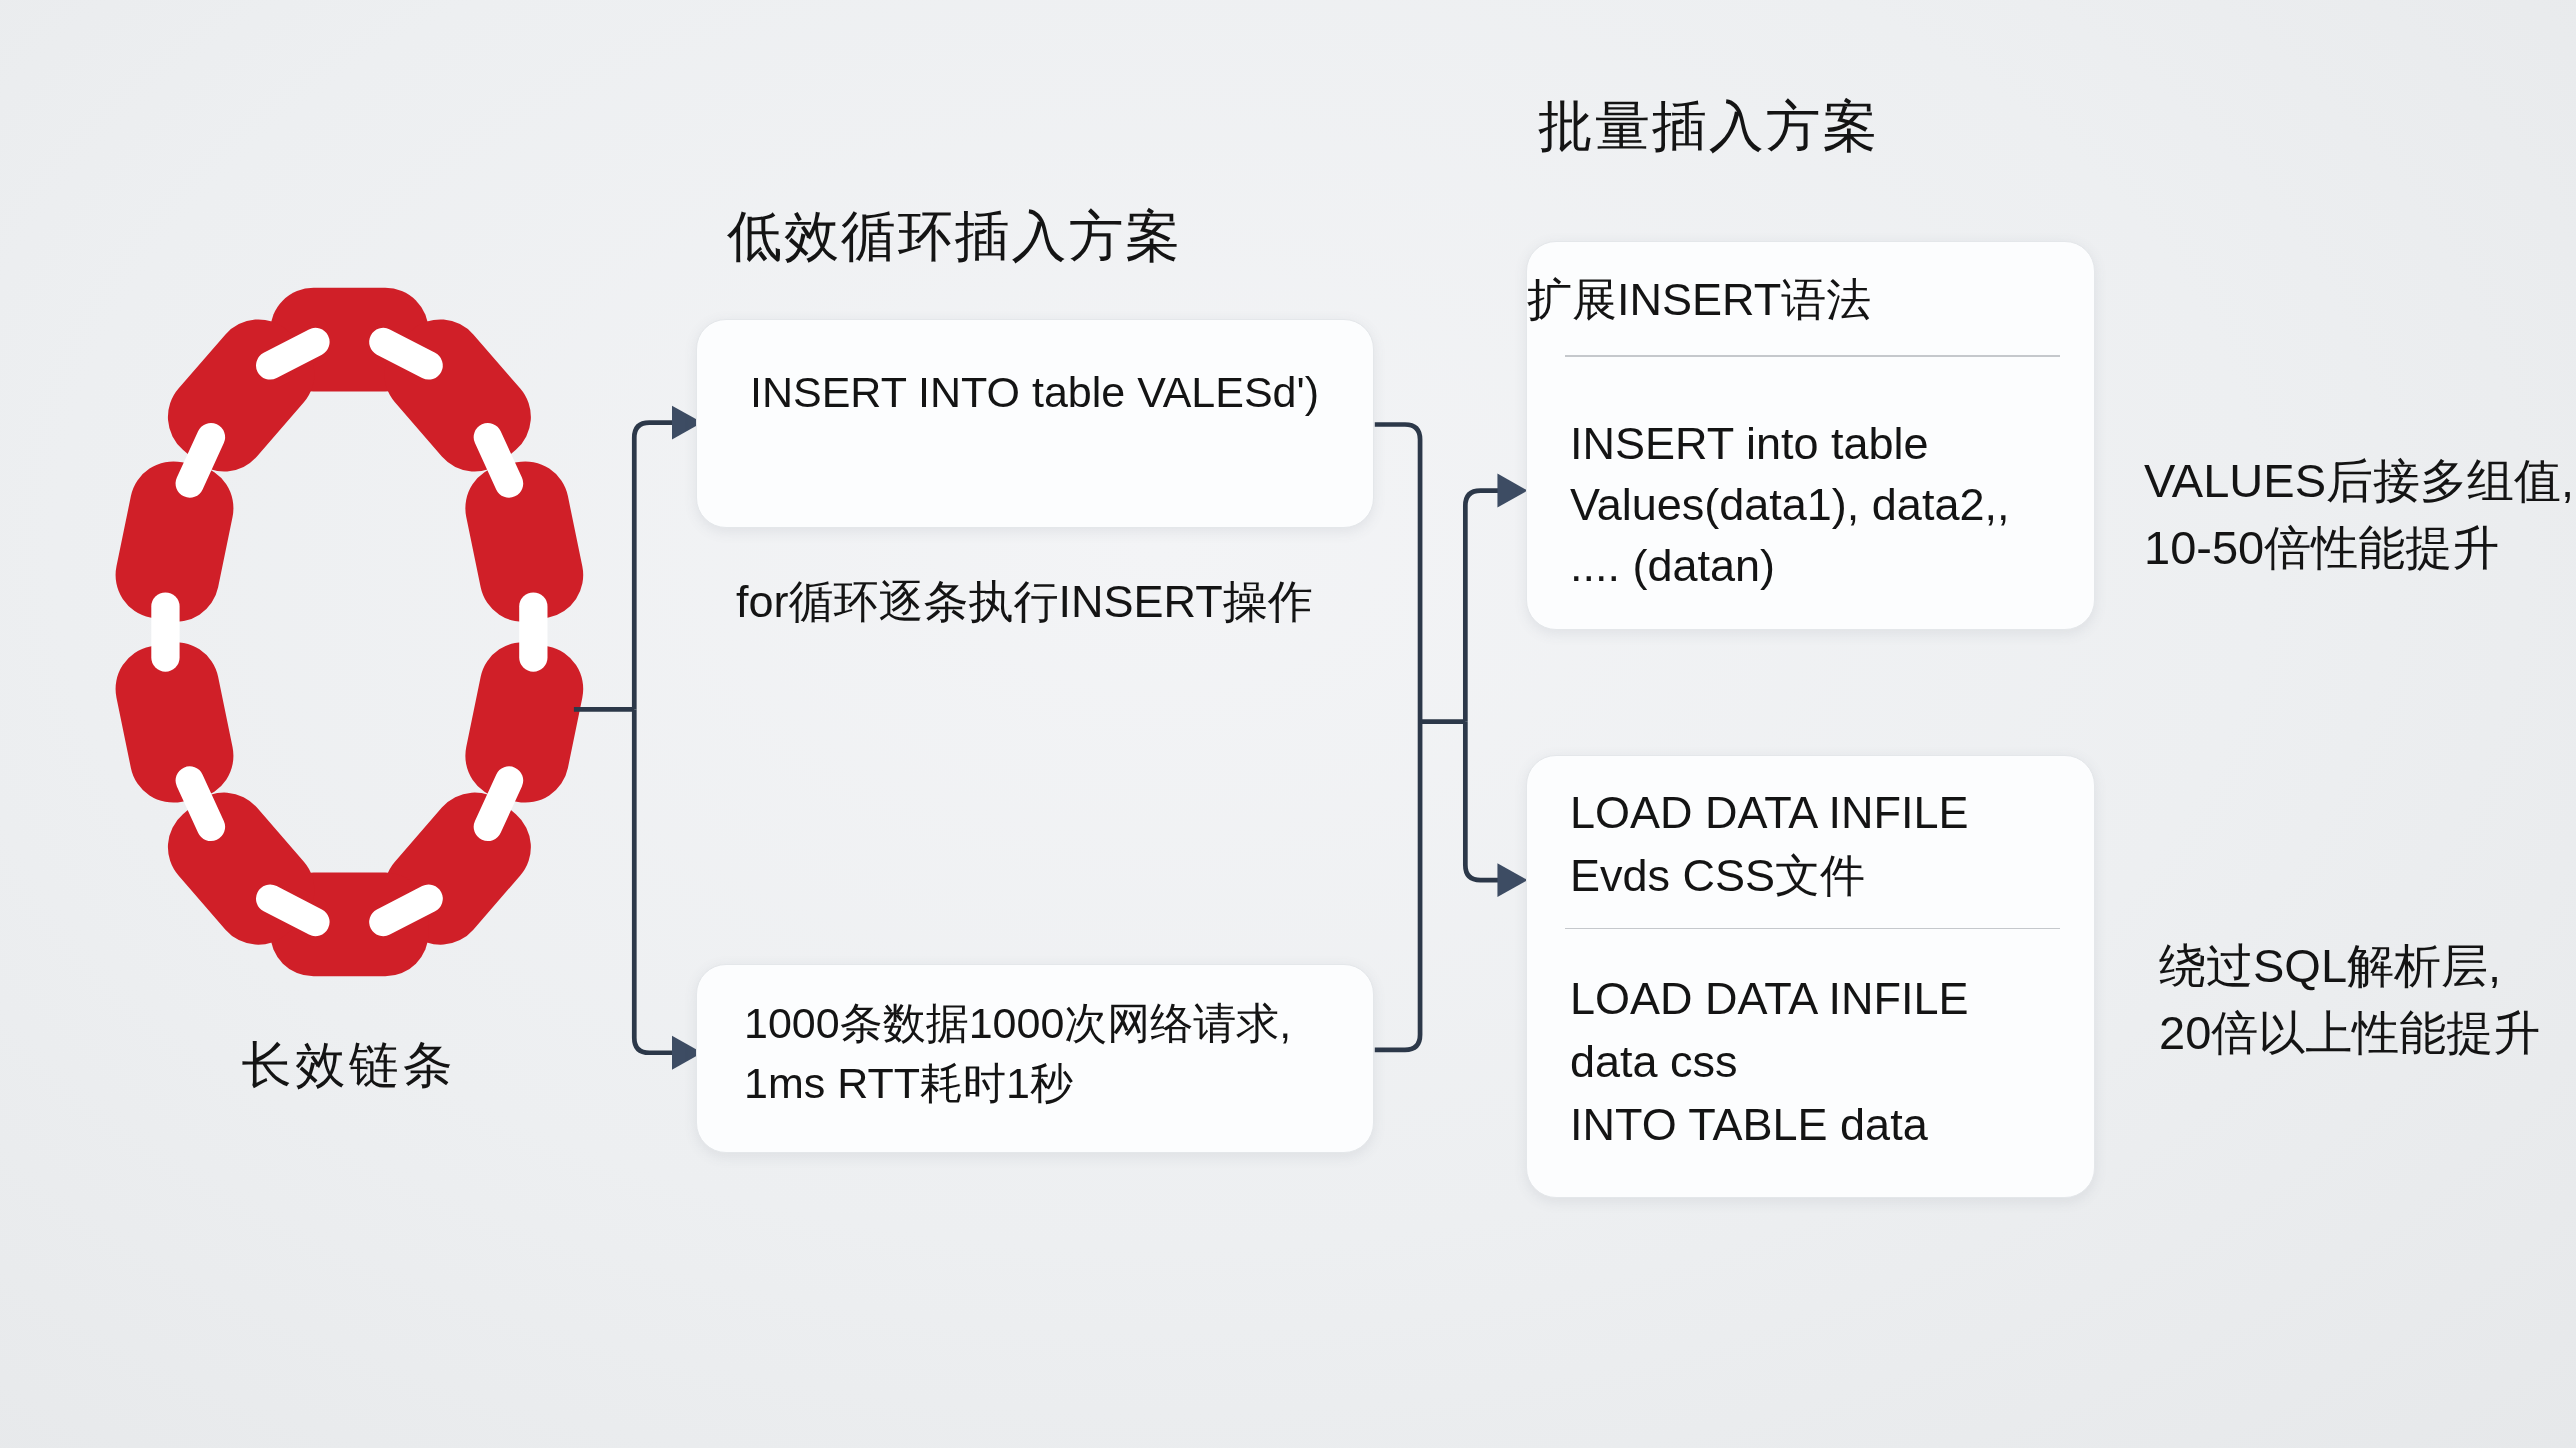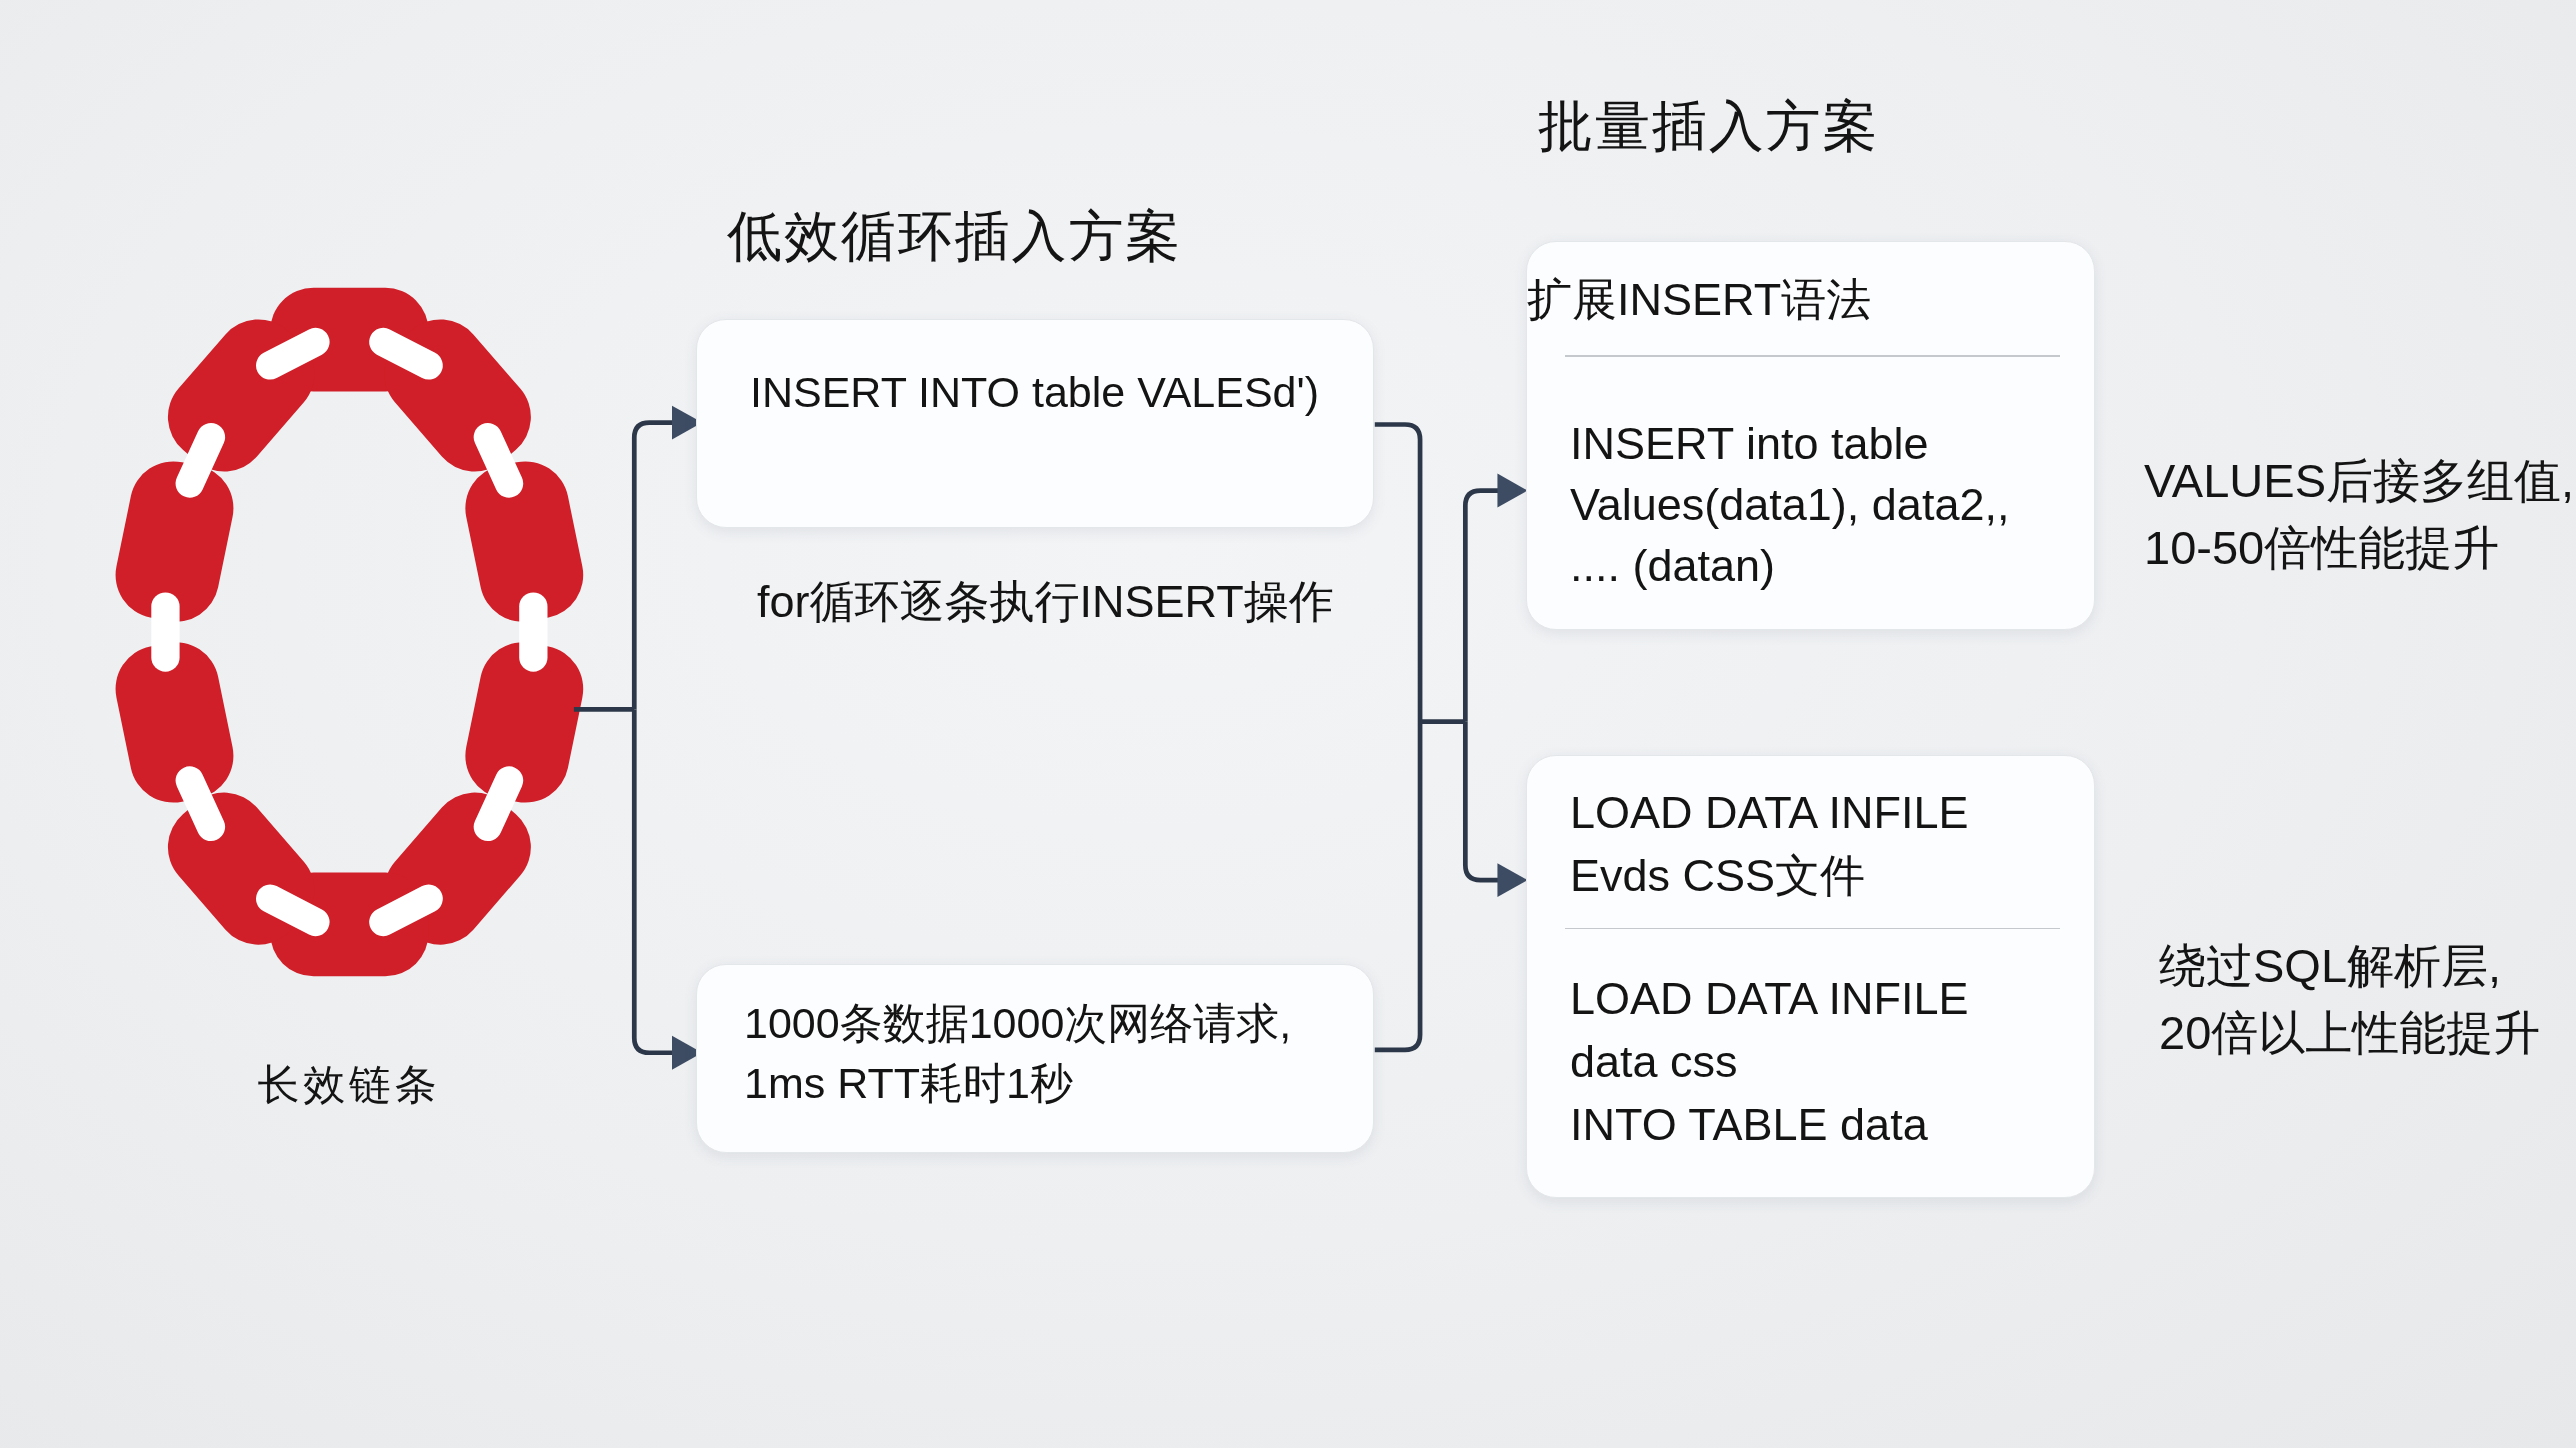--- a/index.html
+++ b/index.html
@@ -36,21 +36,21 @@
     box-shadow: 0 3.8px 13.2px rgba(80, 90, 110, 0.10);
     box-sizing: border-box;
   }
   .box-line { white-space: nowrap; }
 
   .box-code { left: 696px; top: 319px; width: 678px; height: 209px;
               padding: 42px 28px 0 53px; font-size: 43px; line-height: 60px; }
   .box-cost { left: 696px; top: 964px; width: 678px; height: 189px;
               padding: 28px 28px 0 47px; font-size: 43px; line-height: 60px; }
 
-  .caption { position: absolute; left: 757px; top: 572px; font-size: 45px; white-space: nowrap; }
+  .caption { position: absolute; left: 736px; top: 572px; font-size: 45px; white-space: nowrap; }
 
   .box-insert { left: 1526px; top: 241px; width: 569px; height: 389px;
                 padding: 30px 0 0 0; font-size: 45px; }
   .box-insert .box-header { line-height: 55px; white-space: nowrap; }
   .box-insert .body { margin-top: 56px; padding-left: 43px; line-height: 61px; }
 
   .box-load { left: 1526px; top: 755px; width: 569px; height: 443px;
               padding: 24.5px 0 0 0; font-size: 45px; }
   .box-load .box-header { padding-left: 43px; line-height: 63px; white-space: nowrap; }
   .box-load .body { margin-top: 38px; padding-left: 43px; line-height: 63px; }
@@ -63,23 +63,23 @@
   }
   .box-insert .divider { margin-top: 28px; }
   .box-load   .divider { margin-top: 21px; }
 
   .note { position: absolute; font-size: 47px; line-height: 67px; white-space: nowrap; }
   .note-insert { left: 2144px; top: 447px; }
   .note-load   { left: 2159px; top: 932px; }
 
   .chain-label {
     position: absolute;
-    left: 113px; top: 1057px; width: 472px;
+    left: 113px; top: 1032px; width: 472px;
     text-align: center;
-    font-size: 42px;
+    font-size: 50px;
     letter-spacing: 3.8px;
     white-space: nowrap;
   }
 </style>
 </head>
 <body>
 
 <div class="canvas">
 
   <svg class="layer" width="2576" height="1448" viewBox="0 0 2730 1535">

